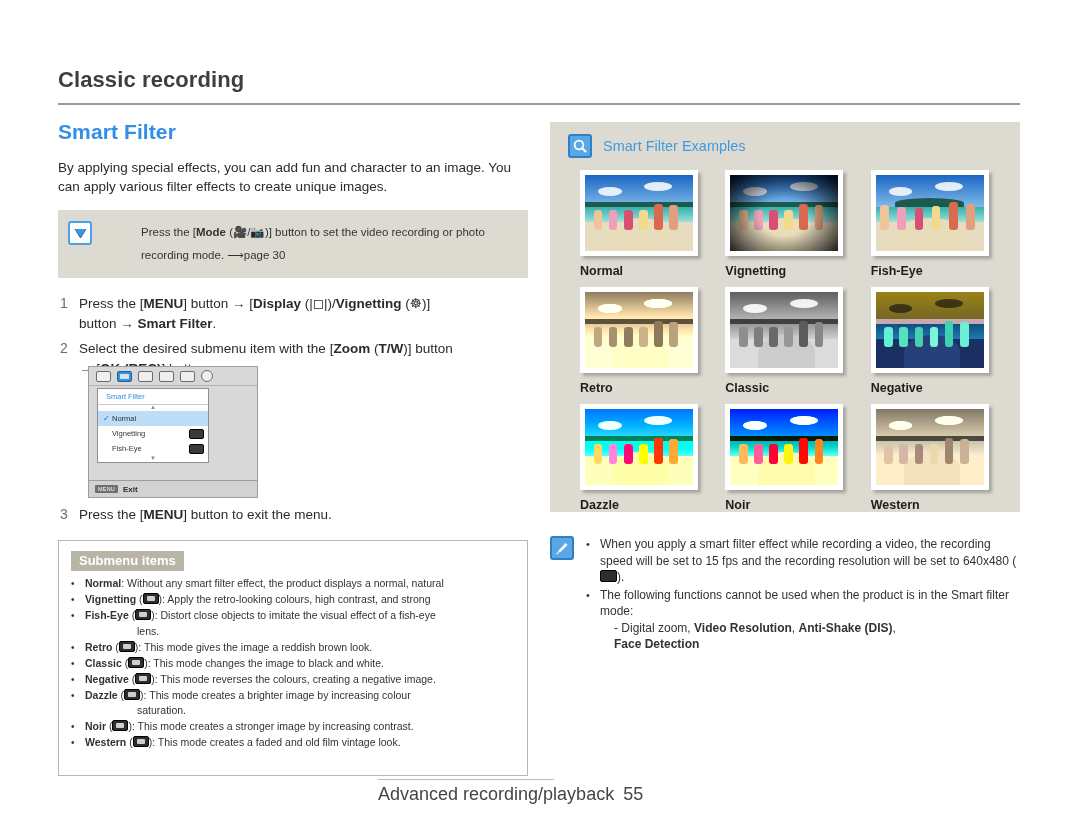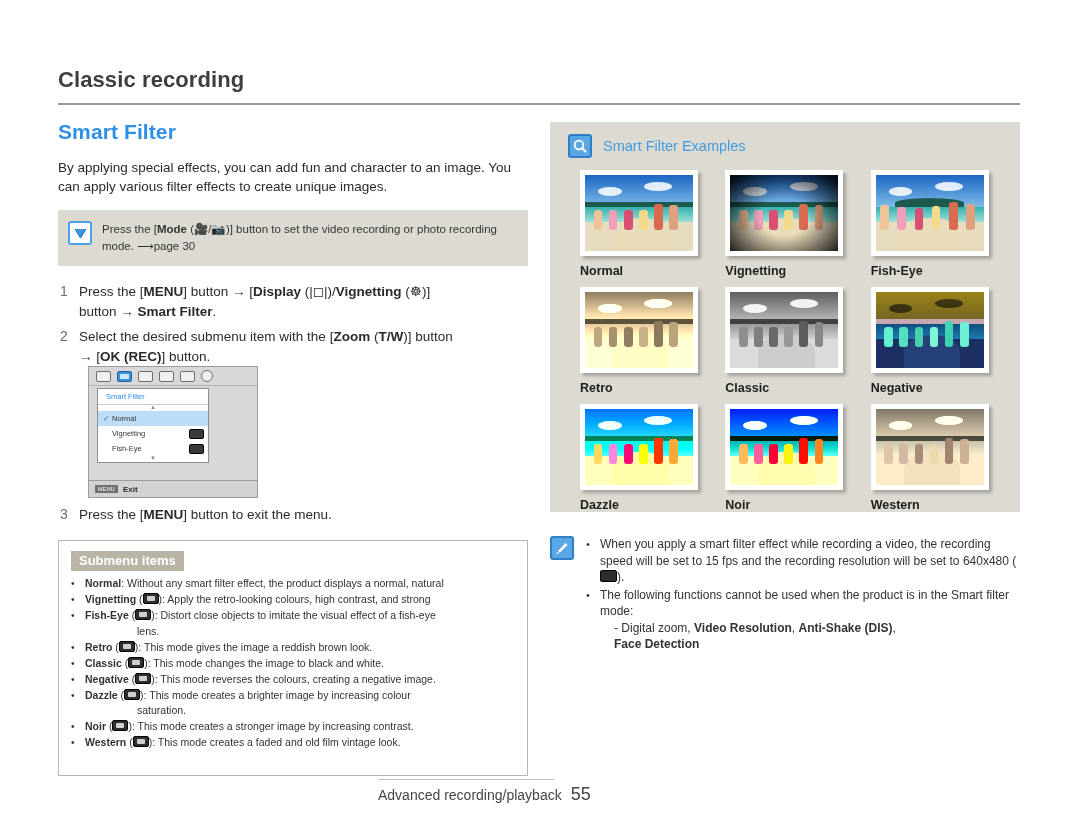--- a/index.html
+++ b/index.html
@@ -37,21 +37,21 @@
     background:#dddbd1;width:470px;box-sizing:border-box;
     padding:11px 12px 11px 10px;display:flex;gap:10px;align-items:flex-start;
     margin-bottom:16px;
   }
   .icon-sq{
     width:24px;height:24px;flex:0 0 24px;border:2px solid #4da0e8;
     background:#ffffff;border-radius:3px;display:flex;align-items:center;
     justify-content:center;box-sizing:border-box;
   }
   .icon-sq.filled{background:#5aa7e6;border-color:#2f7fc4;}
-  .tipbox .txt{font-size:11.5px;line-height:17px;color:#333;}
+  .tipbox .txt{font-size:11.5px;line-height:23px;color:#333;margin-left:39px;}
   .tipbox b{font-weight:bold;}
 
   
   .steps{margin:0 0 6px 0;}
   .step{display:flex;gap:9px;margin-bottom:6px;}
   .step .num{
     font-size:14px;color:#6d6d6d;width:12px;flex:0 0 12px;text-align:center;
     line-height:19px;
   }
   .step .body{font-size:13.5px;line-height:19.5px;color:#2b2b2b;width:440px;}
@@ -197,21 +197,21 @@
 
   
   .footer-rule{
     position:absolute;left:378px;top:779px;width:176px;height:1px;
     background:#bdbdbd;
   }
   .footer{
     position:absolute;left:378px;top:784px;width:300px;
     display:flex;align-items:baseline;gap:9px;
   }
-  .footer .label{font-size:14px;color:#454545;}
+  .footer .label{font-size:18px;color:#454545;}
   .footer .pageno{font-size:18px;color:#454545;}
 </style>
 </head>
 <body>
 
 <div class="page">
 
   <div class="chapter-title">Classic recording</div>
   <div class="header-rule"></div>
 

